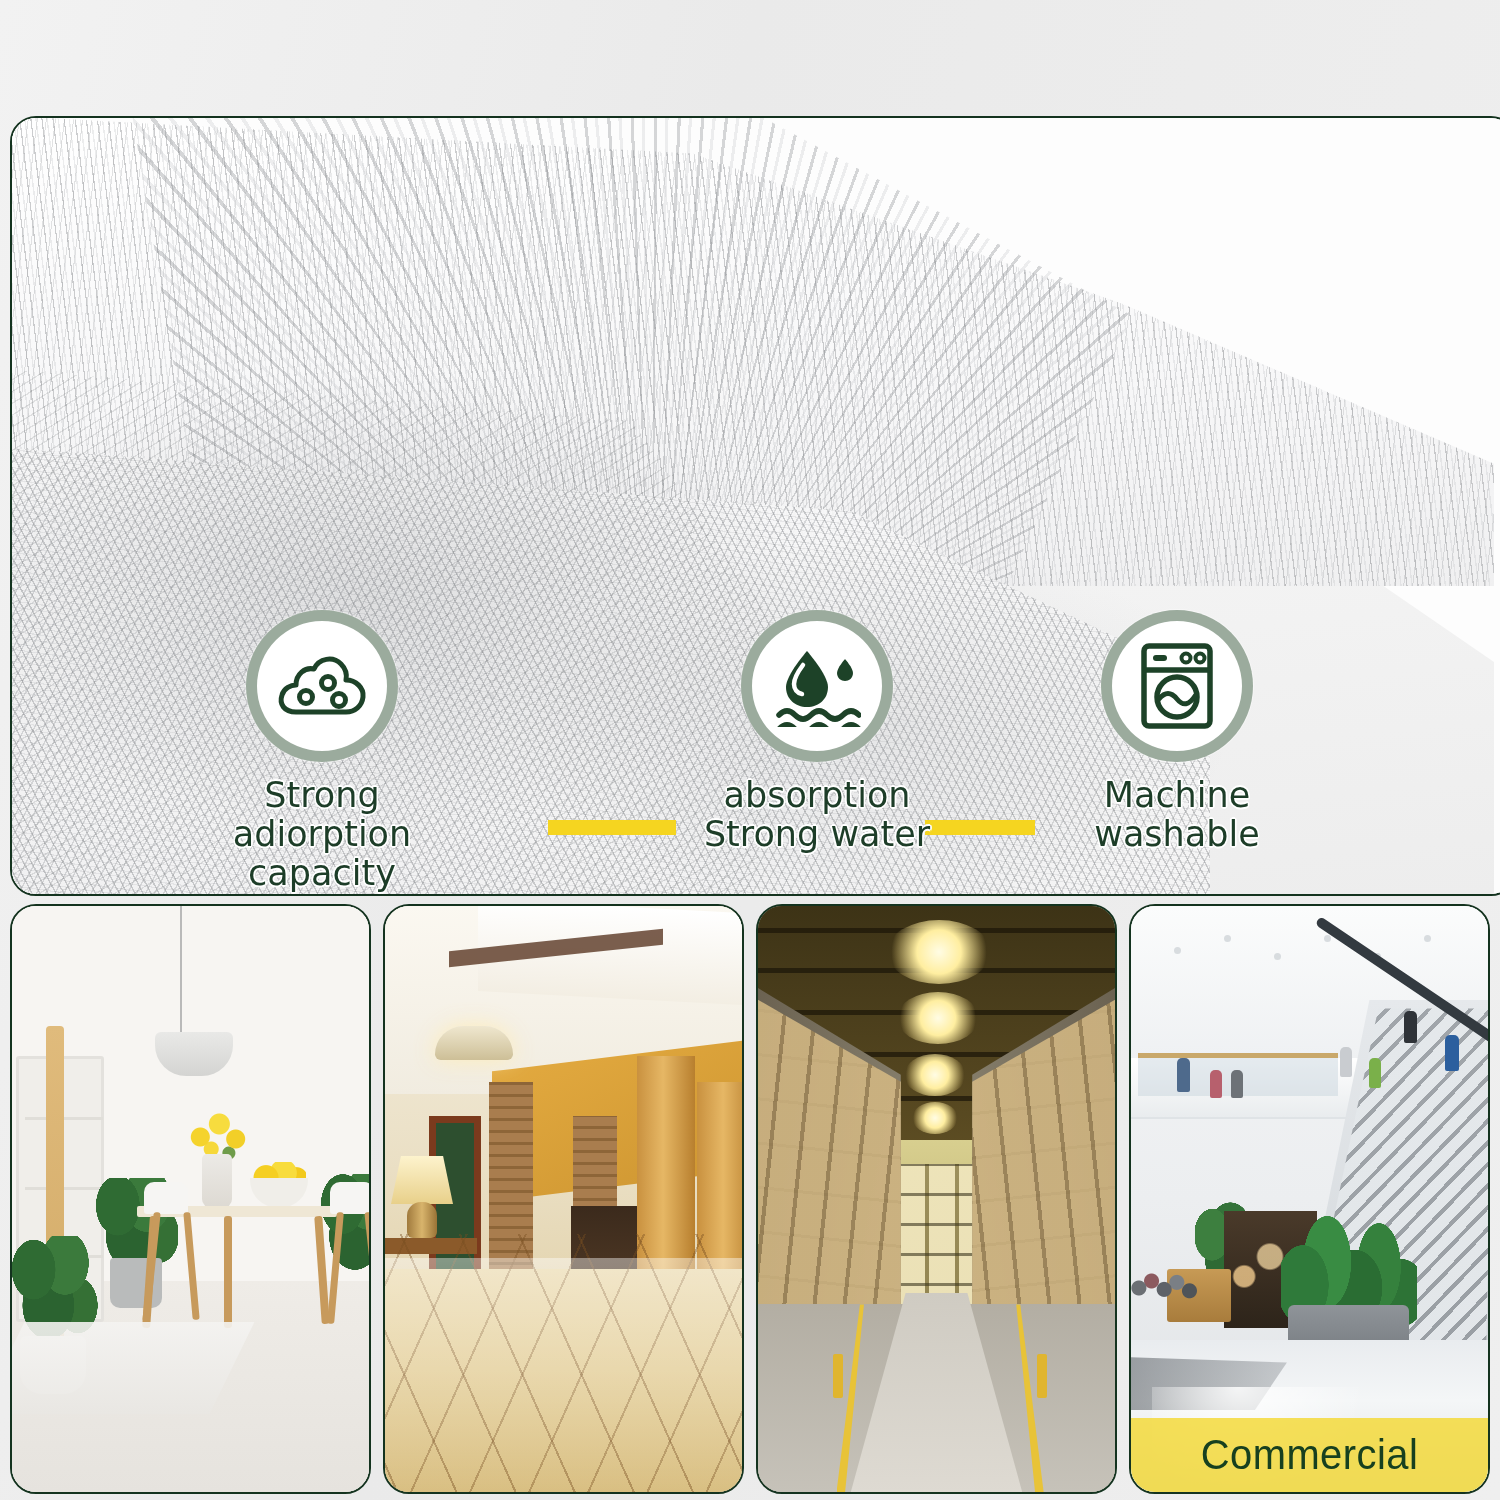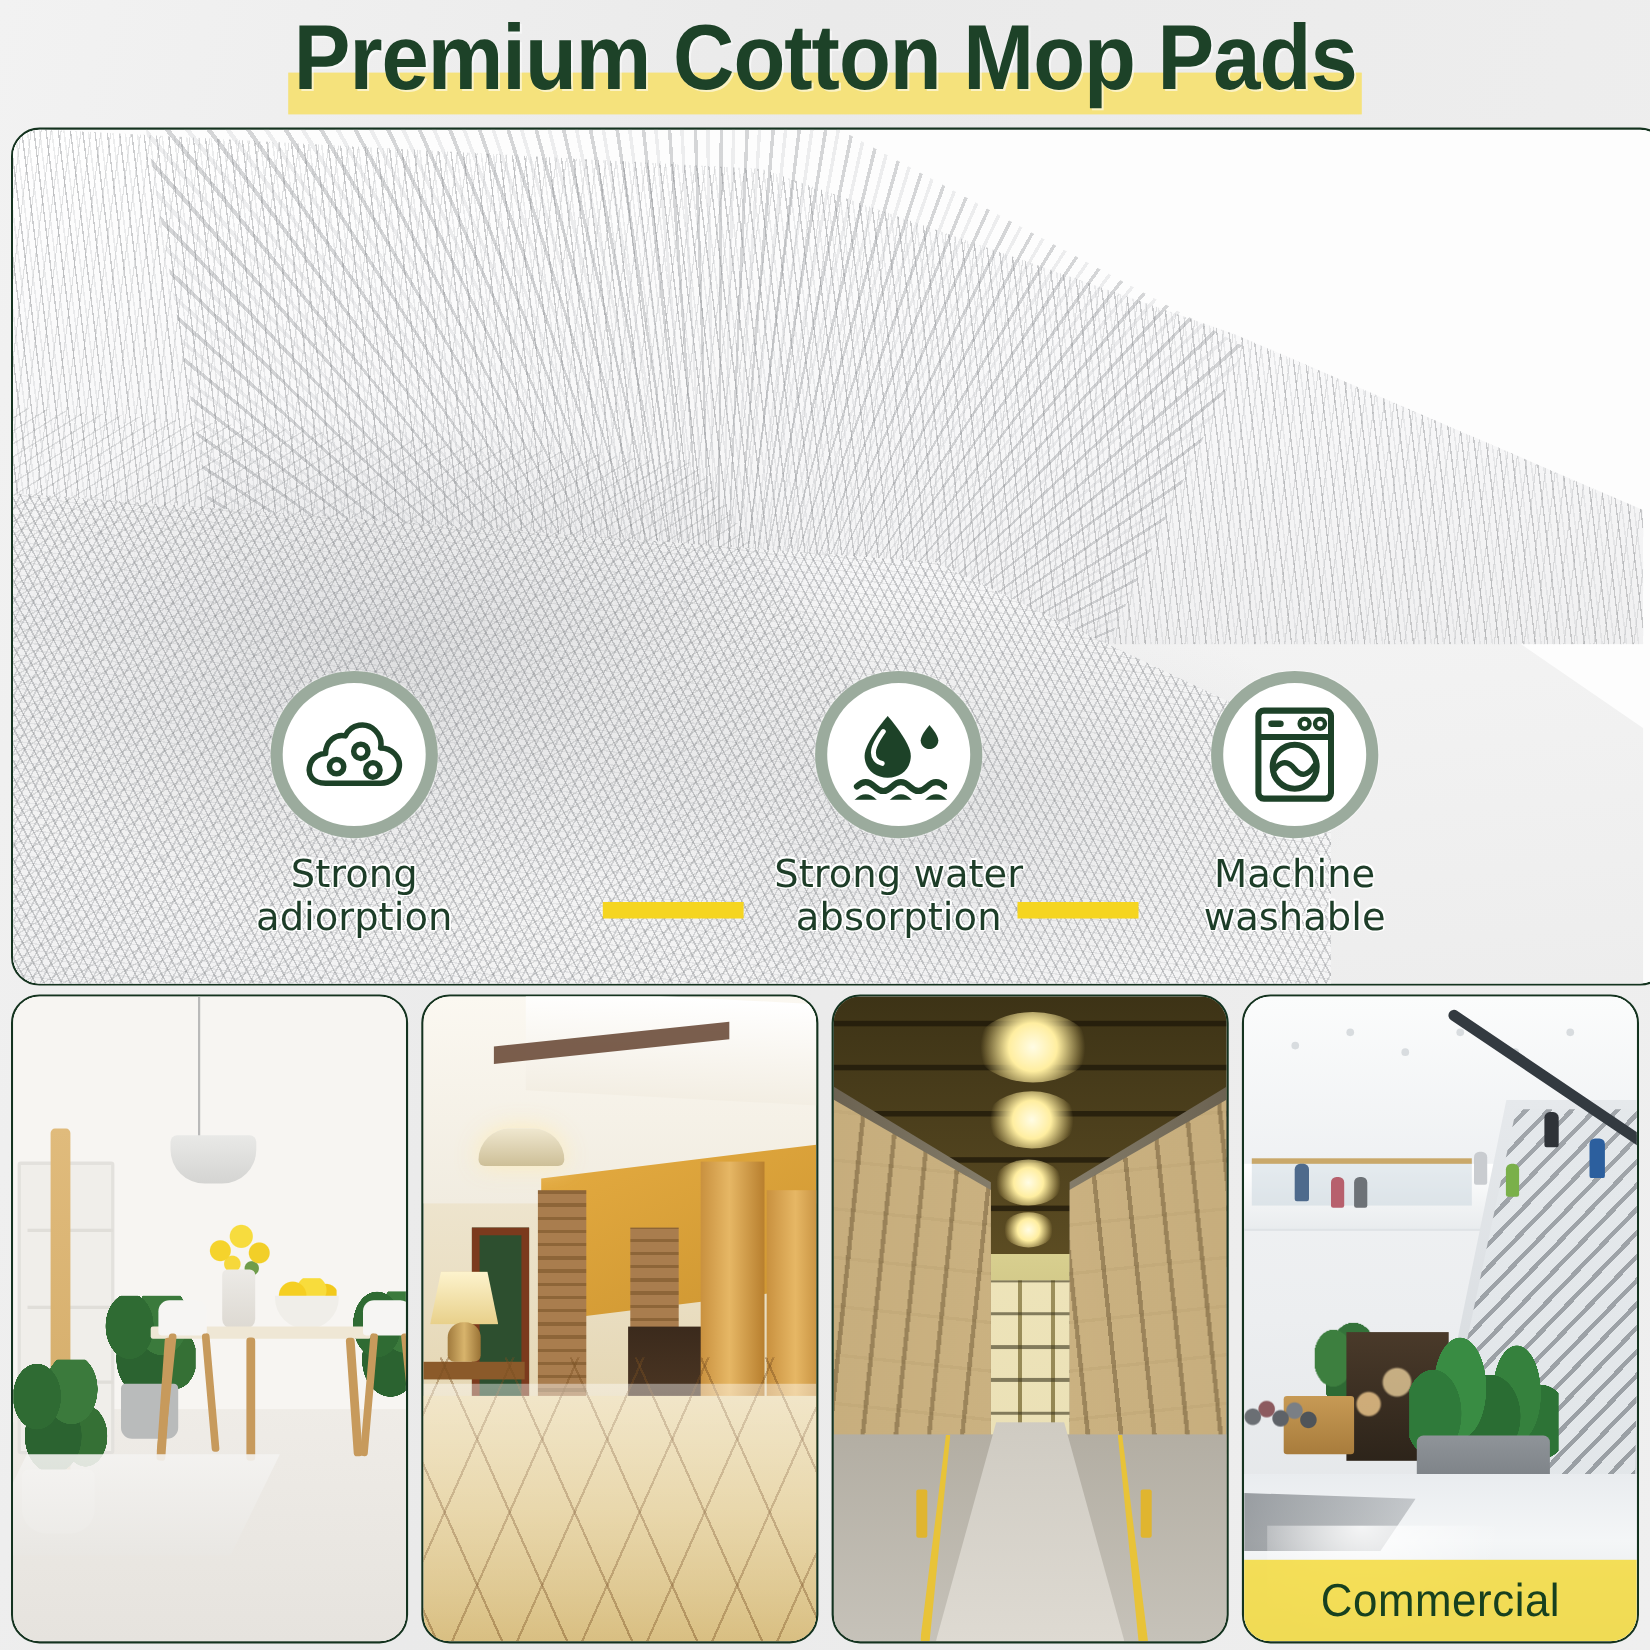--- a/index.html
+++ b/index.html
@@ -354,26 +354,20 @@
       background:linear-gradient(90deg,rgba(70,76,82,.5),rgba(120,126,132,.25));
       clip-path:polygon(0 0,78% 10%,62% 100%,0 100%);}
   .comm .floor-gloss{position:absolute;left:6%;bottom:0;width:60%;height:18%;
       background:radial-gradient(ellipse at 40% 0%, rgba(255,255,255,.85), rgba(255,255,255,0) 70%);}
 </style>
 </head>
 <body>
 
 <div class="page">
 
-  <div class="header">
-    <div class="hl-bar"></div>
-    <div class="title-wrap">
-      <div class="title">Premium Cotton Mop Pads</div>
-    </div>
-  </div>
 
   <div class="hero">
     <div class="hero-bg"></div>
     <div class="mop"></div>
     <div class="strands-top"></div>
     <div class="strands-fan"></div>
     <div class="strands-bot"></div>
     <div class="strands-loops"></div>
     <div class="mop-shade"></div>
 
@@ -388,38 +382,39 @@
             <svg width="92" height="72" viewBox="0 0 92 72">
               <path d="M20 62 C8 62 3 54 6 45 C8 38 15 35 20 35 C20 24 29 17 38 19 C43 8 57 6 65 14 C70 19 71 25 70 30 C80 30 88 38 87 47 C86 56 79 62 70 62 Z" fill="none" stroke="#1d4228" stroke-width="5" stroke-linejoin="round"></path>
               <circle cx="30" cy="47" r="6.5" fill="none" stroke="#1d4228" stroke-width="5"></circle>
               <circle cx="52" cy="33" r="6.5" fill="none" stroke="#1d4228" stroke-width="5"></circle>
               <circle cx="63" cy="50" r="6.5" fill="none" stroke="#1d4228" stroke-width="5"></circle>
             </svg>
           </span>
         </div>
         <div class="feat-label">
           <div>Strong adiorption</div>
+          <div>capacity</div>
         </div>
       </div>
 
       <div class="feat">
         <div class="ring">
           <span>
             <svg width="88" height="82" viewBox="0 0 88 82">
               <path d="M34 6 C34 6 13 30 13 42 C13 54 22 62 34 62 C46 62 55 54 55 42 C55 30 34 6 34 6 Z" fill="#1d4228"></path>
               <path d="M30 20 C30 20 21 32 21 39 C21 44 24 48 29 49" fill="none" stroke="#ffffff" stroke-width="4.5" stroke-linecap="round"></path>
               <path d="M72 14 C72 14 64 23 64 28 C64 33 68 36 72 36 C76 36 80 33 80 28 C80 23 72 14 72 14 Z" fill="#1d4228"></path>
               <path d="M6 70 q8 -8 16 0 t16 0 t16 0 t16 0 t16 0" fill="none" stroke="#1d4228" stroke-width="5.5" stroke-linecap="round"></path>
               <path d="M6 84 q8 -8 16 0 t16 0 t16 0 t16 0 t16 0" fill="none" stroke="#1d4228" stroke-width="5.5" stroke-linecap="round"></path>
             </svg>
           </span>
         </div>
         <div class="feat-label">
+          <div>absorption</div>
           <div>Strong water</div>
-          <div>absorption</div>
         </div>
       </div>
 
       <div class="feat">
         <div class="ring">
           <span>
             <svg width="78" height="90" viewBox="0 0 78 90">
               <rect x="6" y="5" width="66" height="80" rx="5" ry="5" fill="none" stroke="#1d4228" stroke-width="5.5"></rect>
               <line x1="6" y1="29" x2="72" y2="29" stroke="#1d4228" stroke-width="5.5"></line>
               <rect x="15" y="14" width="14" height="6" rx="3" fill="#1d4228"></rect>

